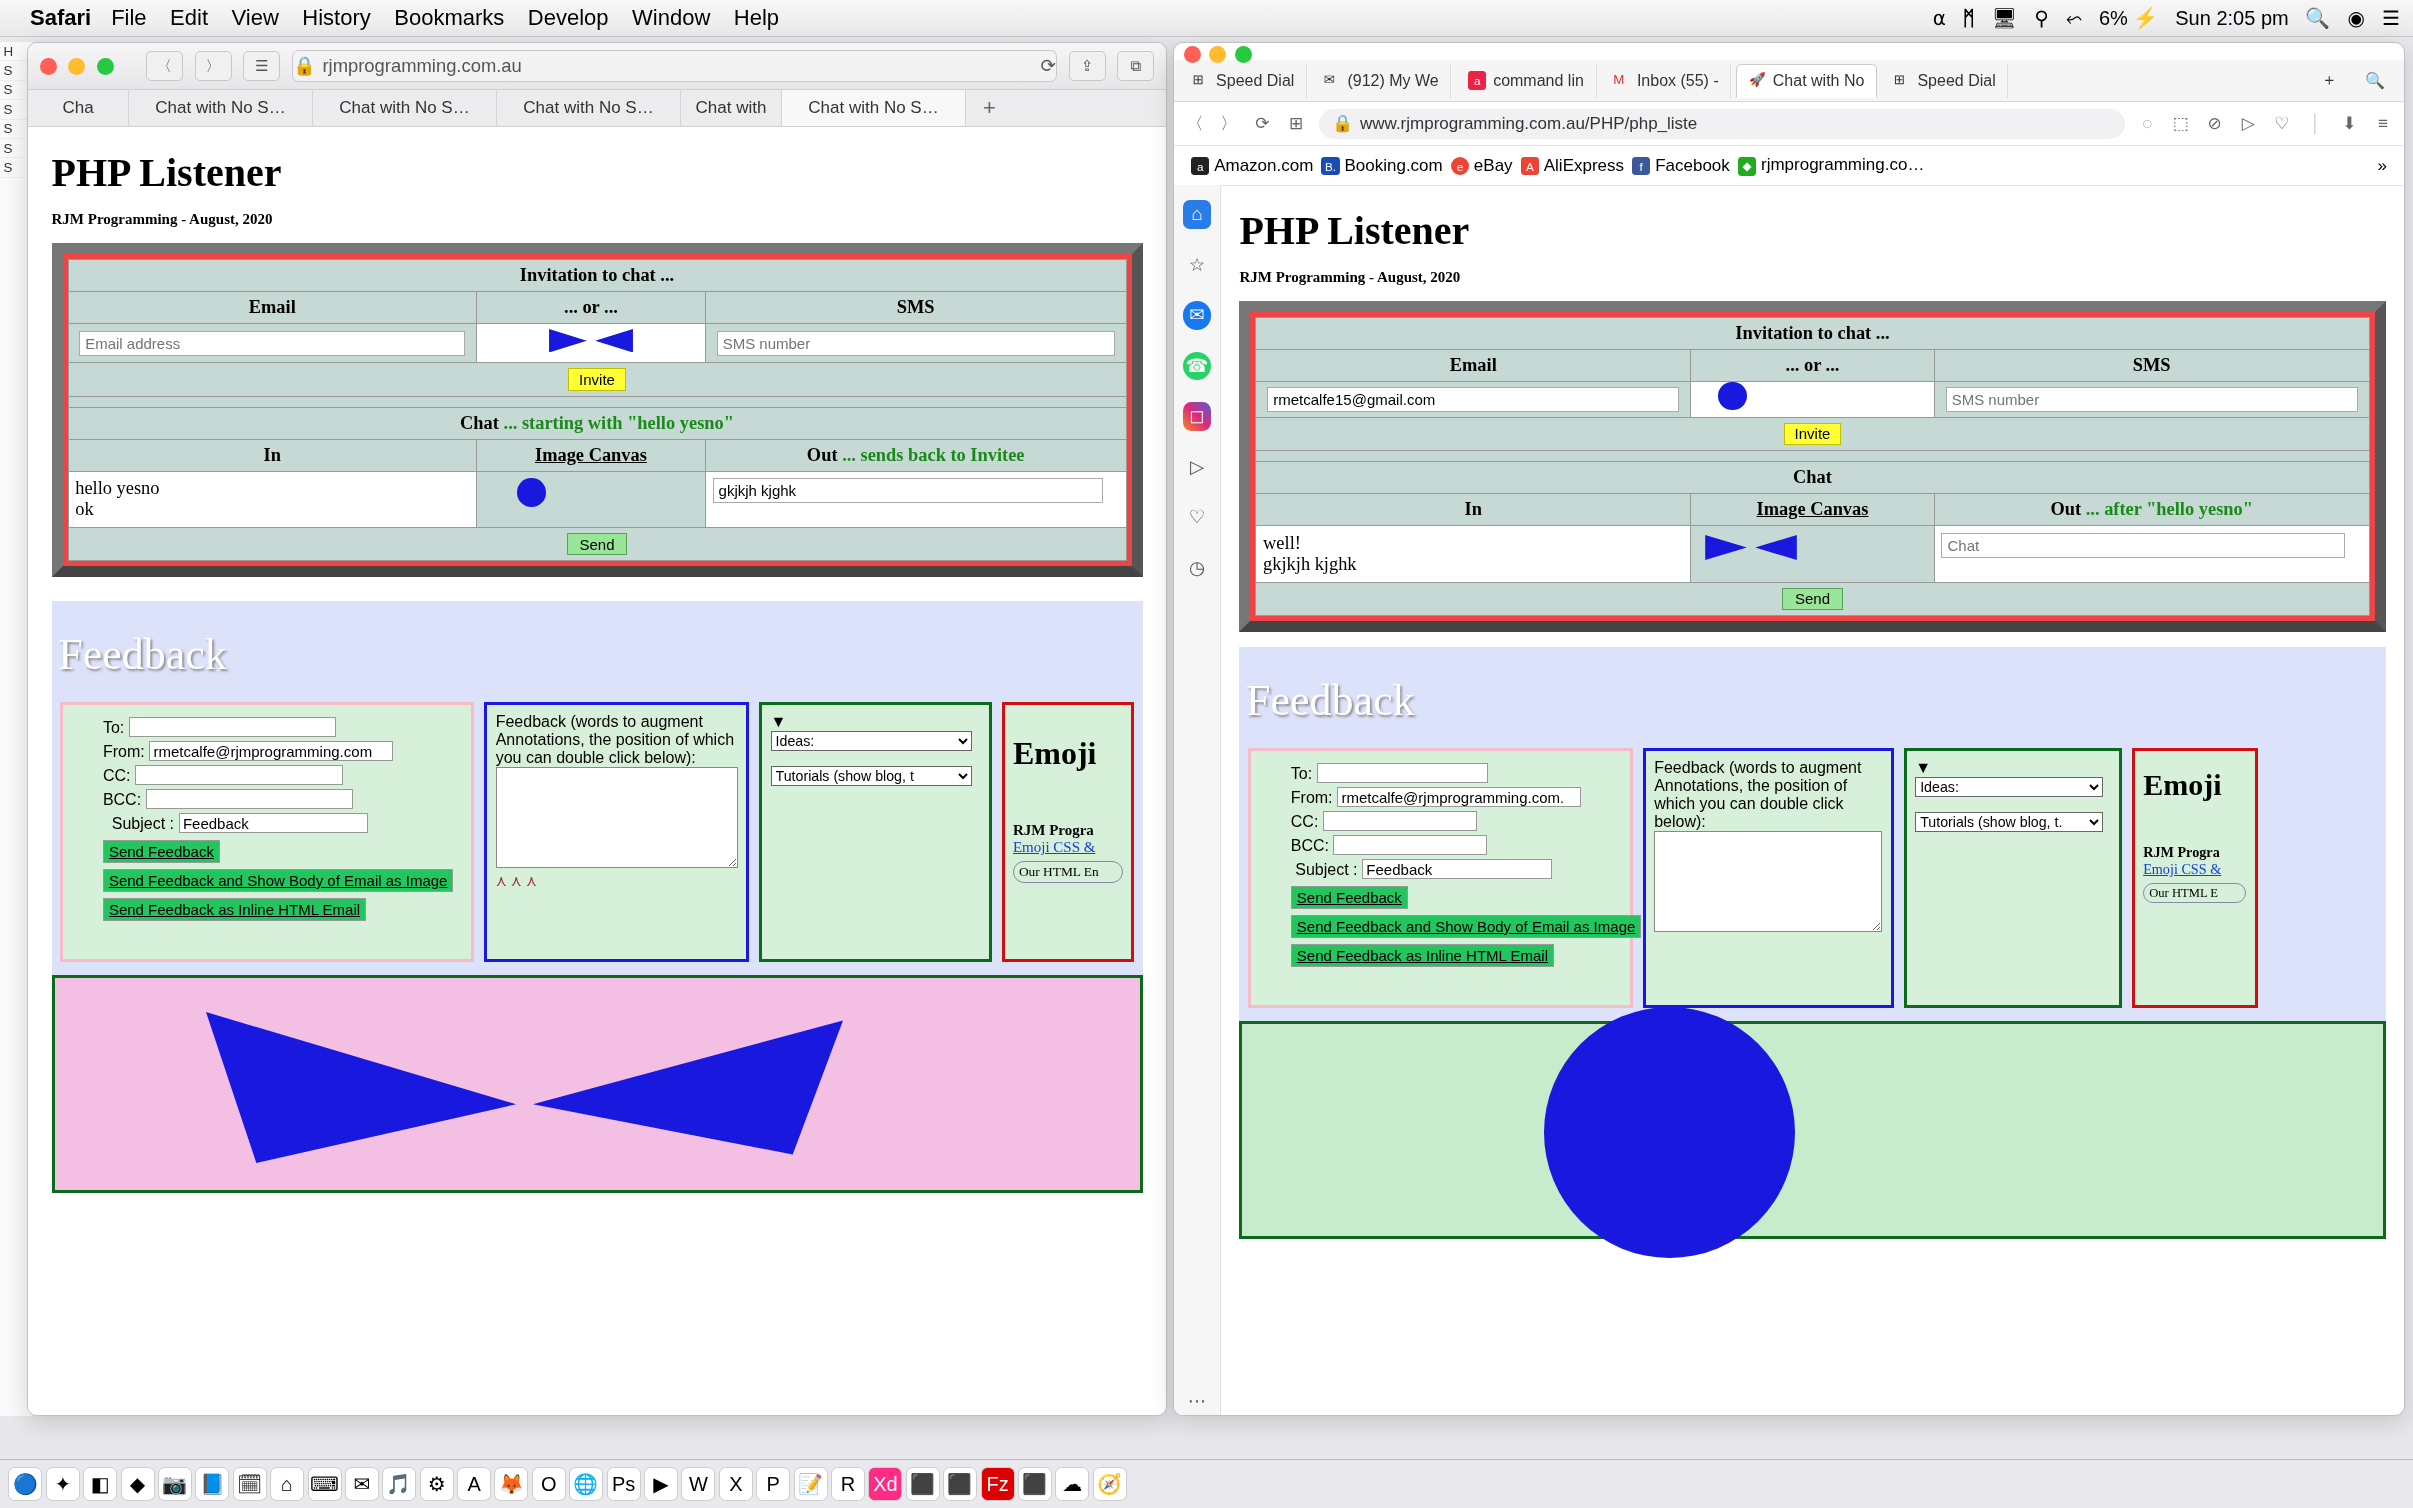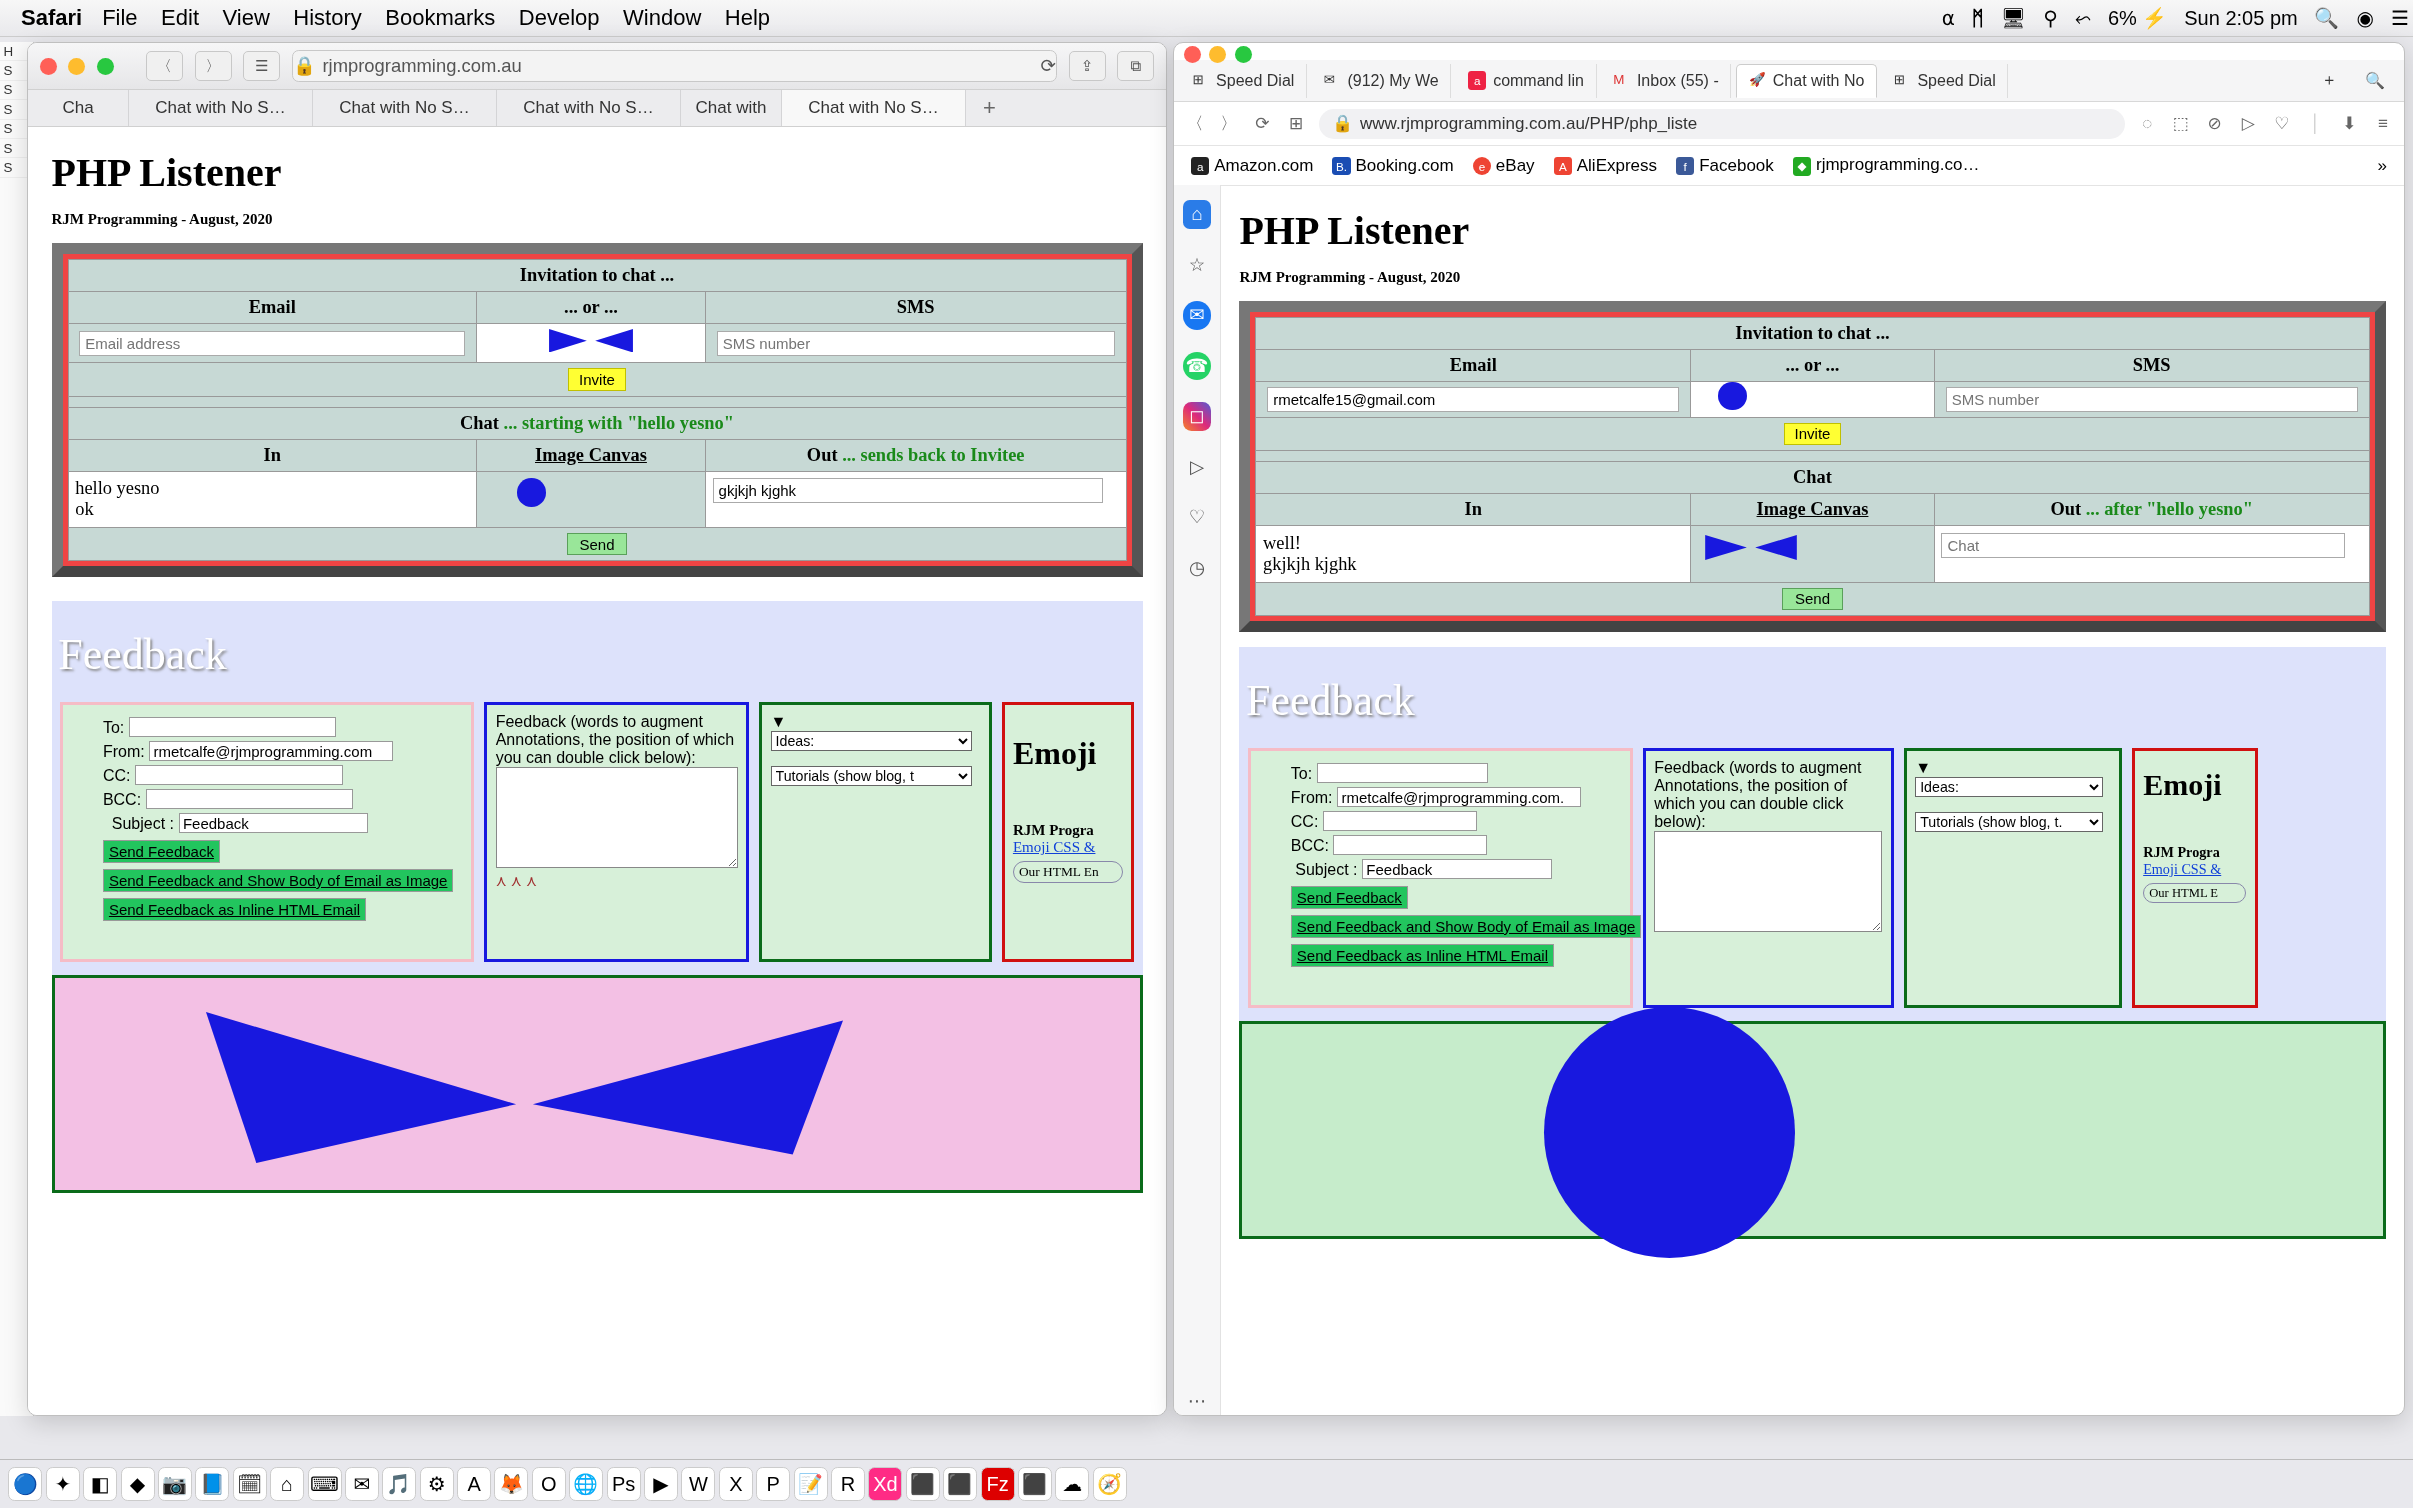--- a/index.html
+++ b/index.html
@@ -1,19 +1,19 @@
 <!DOCTYPE html>
 <html style="font-size:13.4px"><head>
 <meta charset="utf-8">
 <style>
 * { box-sizing: border-box; margin: 0; padding: 0; }
 body { font-family: -apple-system, "Helvetica Neue", Arial, sans-serif; font-size: 11px; background: #fff; width: 2413px; height: 1508px; position: relative; overflow: hidden; }
 
 
-.menubar { height: 37px; background: linear-gradient(#f7f7f7,#e9e9ec); border-bottom:0.8px solid #ccc; display:flex; align-items:center; padding:0 4px; font-size:22px; color:#000; }
+.menubar { height: 37px; background: linear-gradient(#f7f7f7,#e9e9ec); border-bottom:0.8px solid #ccc; display:flex; align-items:center; padding:0 13px; font-size:22px; color:#000; }
 .menubar .apple { font-size:23.5px; margin-right:17px; }
 .menubar .app { font-weight:bold; margin-right:20px; }
 .menubar .mitem { margin-right:23.5px; }
 .menubar .spacer { flex:1; }
 .menubar .right { display:flex; align-items:center; gap:17px; font-size:20px; }
 .menubar .right span { display:inline-flex; align-items:center; }
 
 
 .desktop { position:relative; height:calc(100% - 37px - 49px); background:#e8e8ec; }
 
@@ -70,21 +70,21 @@
 
 .opera { position:absolute; left:1173px; top:5px; width:1232px; height:1374px; background:#fff; border:0.8px solid #bfbfbf; border-radius:10px; box-shadow:0 6.7px 25px rgba(0,0,0,.15); overflow:hidden; }
 .opera .otop { height:17px; display:flex; align-items:center; gap:8.4px; padding:6.7px 10px 0;}
 .opera .tabbar { height:42px; background:#f5f5f6; border-bottom:0.8px solid #d8d8d8; display:flex; align-items:center; padding:0 6.7px; gap:5px; }
 .otab { height:34px; padding:0 11.7px; display:flex; align-items:center; gap:6.7px; font-size:16px; border-right:0.8px solid #ddd; color:#333; }
 .otab.active { background:#fff; border:0.8px solid #ccc; border-bottom:0.8px solid #fff; border-radius:5px 5px 0 0;}
 .otb-icon { width:17px; height:17px; display:inline-block; font-size:13.4px; }
 .opera .addrrow { height:44px; display:flex; align-items:center; padding:0 10px; gap:11.7px; border-bottom:0.8px solid #e4e4e4;}
 .opera .addrrow .ico { width:22px; text-align:center; color:#666; font-size:17px;}
 .opera .addrbox { flex:1; height:30px; border-radius:17px; background:#f1f1f3; display:flex; align-items:center; padding:0 13.4px; font-size:17px; color:#333; gap:6.7px;}
-.opera .bmrow { height:40px; display:flex; align-items:center; gap:19px; padding:0 17px; border-bottom:0.8px solid #e4e4e4; font-size:17px; }
+.opera .bmrow { height:40px; display:flex; align-items:center; gap:8px; padding:0 17px; border-bottom:0.8px solid #e4e4e4; font-size:17px; }
 .opera .sidebar { position:absolute; left:0; top:142px; bottom:0; width:47px; background:#f6f6f7; border-right:0.8px solid #e2e2e2; display:flex; flex-direction:column; align-items:center; gap:22px; padding-top:15px; }
 .opera .sidebar .sic { width:28.5px; height:28.5px; border-radius:6.7px; display:flex; align-items:center; justify-content:center; font-size:18.4px; color:#555;}
 .opera .content { position:absolute; left:47px; top:142px; right:0; bottom:0; overflow:auto; padding:13.4px 18.4px; }
 
 
 .bgedge { position:absolute; left:0; top:5px; width:34px; height:1374px; background:#fafafa; border-right:0.8px solid #ccc; }
 .bgedge .l { font-size:13.4px; color:#333; padding:1.7px 3.4px; border-bottom:0.8px solid #eee;}
 
 
 .dock { position:absolute; left:0; right:0; bottom:0; height:49px; background:rgba(230,230,235,.9); border-top:0.8px solid #bbb; display:flex; align-items:center; padding:0 8.4px; gap:3.4px; overflow:hidden;}

